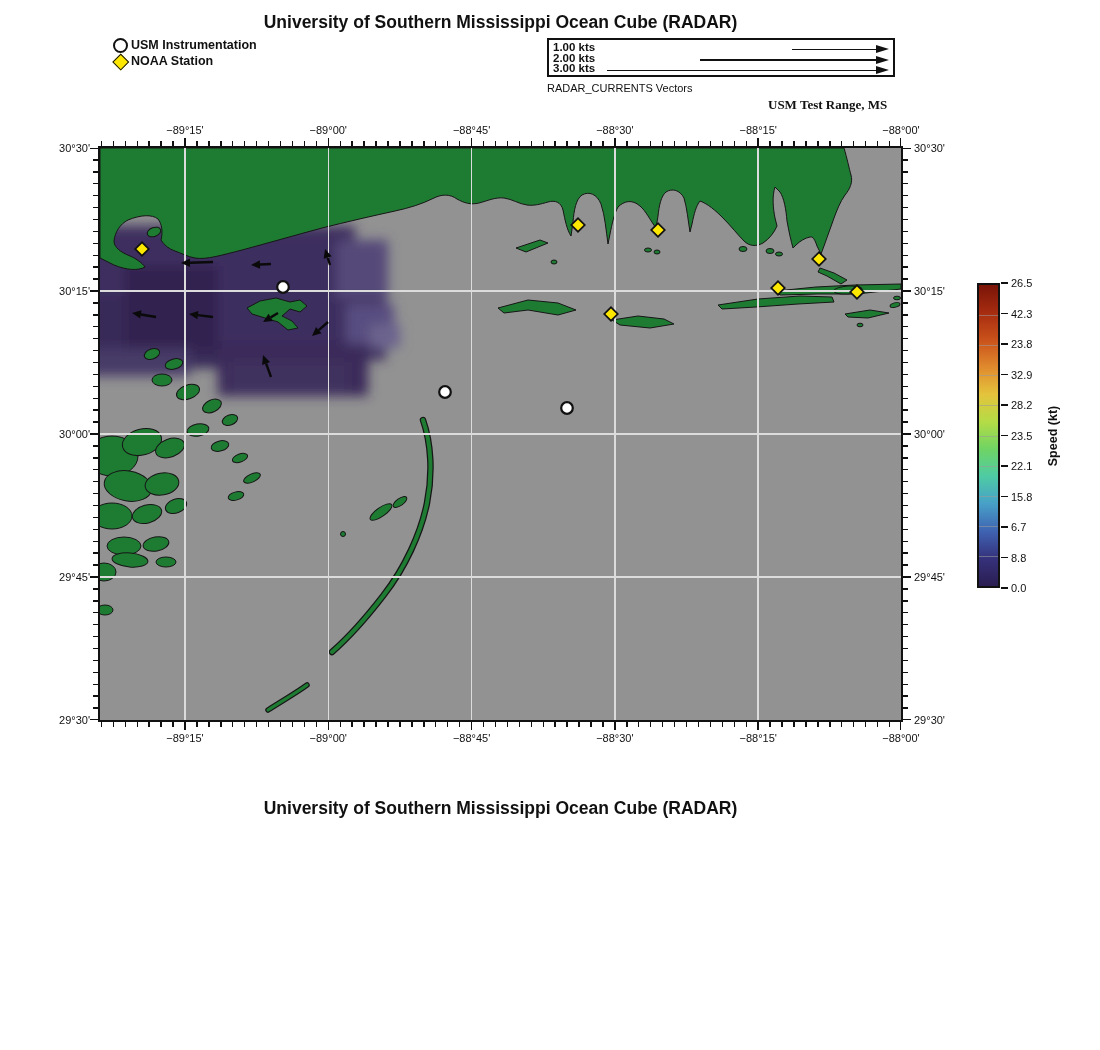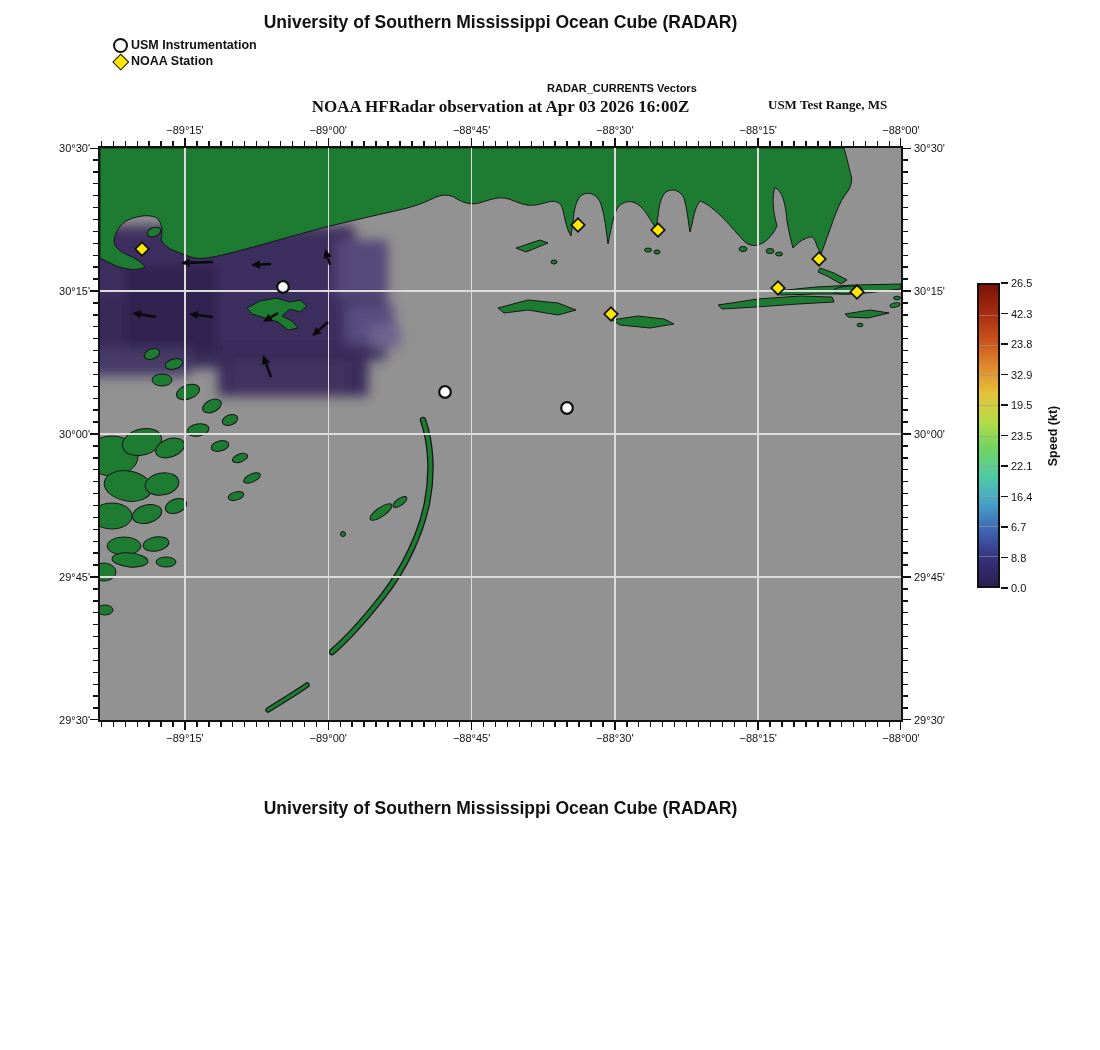--- a/index.html
+++ b/index.html
@@ -15,21 +15,21 @@
                font-size:13px;font-weight:bold;}
   
   .legend-circle{left:113px;top:38px;width:11px;height:11px;border:2.2px solid #111;border-radius:50%;background:#fff;}
   .legend-diamond{left:115px;top:56px;width:9.5px;height:9.5px;border:1.8px solid #111;background:var(--ndbc,#ffe800);transform:rotate(45deg);}
   .legend-label{font-size:12.5px;font-weight:bold;white-space:nowrap;}
   
   .vsbox{left:547px;top:38px;width:344px;height:35px;border:2.5px solid #111;}
   .vsrow-label{position:absolute;left:4px;font-size:11.5px;font-weight:bold;line-height:11px;white-space:nowrap;}
   .vsline{position:absolute;background:#111;}
   .vshead{position:absolute;width:0;height:0;border-top:4.5px solid transparent;border-bottom:4.5px solid transparent;border-left:13px solid #111;}
-  .vscaption{left:547px;top:82px;font-size:11px;font-weight:bold;white-space:nowrap;}
+  .vscaption{left:547px;top:82px;font-size:11px;font-weight:normal;white-space:nowrap;}
   
   #map-frame{left:100px;top:148px;width:801px;height:572px;outline:2.4px solid #111;background:var(--water,#929292);}
   #map-frame svg{position:absolute;left:0;top:0;}
   .gridline-v{position:absolute;top:0;width:1.4px;height:100%;background:var(--grid,#d9d9d9);}
   .gridline-h{position:absolute;left:0;height:1.4px;width:100%;background:var(--grid,#d9d9d9);}
   #ticks{left:100px;top:148px;width:801px;height:572px;pointer-events:none;}
   .tick{position:absolute;background:#111;}
   
   .ax-label{position:absolute;font-size:11px;white-space:nowrap;}
   #ax-top,#ax-bottom{left:100px;width:801px;height:14px;}
@@ -42,29 +42,39 @@
   .cb-tick{position:absolute;width:7px;height:1.4px;background:#111;left:1001px;}
   .cb-label{position:absolute;left:1011px;font-size:11px;transform:translateY(-50%);white-space:nowrap;}
   .cb-title{left:1053px;top:436px;font-size:12.5px;font-weight:bold;transform:translate(-50%,-50%) rotate(-90deg);white-space:nowrap;}
 </style>
 </head>
 <body>
 
 <div id="stage">
 
   <div class="abs title-top">University of Southern Mississippi Ocean Cube (RADAR)</div>
-  <div class="abs subtitle">NOAA HFRadar observation at Apr 03 2026 16:00Z</div>
   <div class="abs range-label">USM Test Range, MS</div>
   <div class="abs title-bottom">University of Southern Mississippi Ocean Cube (RADAR)</div>
 
   <div class="abs legend-circle"></div>
   <div class="abs legend-label" style="left:131px;top:38px;">USM Instrumentation</div>
   <div class="abs legend-diamond"></div>
   <div class="abs legend-label" style="left:131px;top:54px;">NOAA Station</div>
 
+  <div class="abs vsbox" id="vsbox">
+    <span class="vsrow-label" style="top:2px;">1.00 kts</span>
+    <span class="vsrow-label" style="top:12.5px;">2.00 kts</span>
+    <span class="vsrow-label" style="top:23px;">3.00 kts</span>
+  <div class="vsline" style="left: 243px; top: 8.7px; width: 85px; height: 1.6px;"></div>
+      <div class="vshead" style="left: 327px; top: 5px;"></div>
+      <div class="vsline" style="left: 151px; top: 19.2px; width: 177px; height: 1.6px;"></div>
+      <div class="vshead" style="left: 327px; top: 15.5px;"></div>
+      <div class="vsline" style="left: 58px; top: 29.7px; width: 270px; height: 1.6px;"></div>
+      <div class="vshead" style="left: 327px; top: 26px;"></div>
+    </div>
   <div class="abs vscaption">RADAR_CURRENTS Vectors</div>
 
   <div class="abs" id="ax-top">
       <span class="ax-label" style="left: 10.61%; top: 0px; transform: translateX(-50%);">−89°15'</span>
       <span class="ax-label" style="left: 28.5%; top: 0px; transform: translateX(-50%);">−89°00'</span>
       <span class="ax-label" style="left: 46.39%; top: 0px; transform: translateX(-50%);">−88°45'</span>
       <span class="ax-label" style="left: 64.28%; top: 0px; transform: translateX(-50%);">−88°30'</span>
       <span class="ax-label" style="left: 82.17%; top: 0px; transform: translateX(-50%);">−88°15'</span>
       <span class="ax-label" style="left: 100%; top: 0px; transform: translateX(-50%);">−88°00'</span>
     </div>
@@ -482,27 +492,27 @@
   <div class="abs" id="cbar-ticks">
       <div class="cb-tick" style="top: 282.3px;"></div>
       <div class="cb-label" style="top: 283px;">26.5</div>
       <div class="cb-tick" style="top: 312.8px;"></div>
       <div class="cb-label" style="top: 313.5px;">42.3</div>
       <div class="cb-tick" style="top: 343.3px;"></div>
       <div class="cb-label" style="top: 344px;">23.8</div>
       <div class="cb-tick" style="top: 373.8px;"></div>
       <div class="cb-label" style="top: 374.5px;">32.9</div>
       <div class="cb-tick" style="top: 404.3px;"></div>
-      <div class="cb-label" style="top: 405px;">19.5</div>
+      <div class="cb-label" style="top: 405px;">28.2</div>
       <div class="cb-tick" style="top: 434.8px;"></div>
       <div class="cb-label" style="top: 435.5px;">23.5</div>
       <div class="cb-tick" style="top: 465.3px;"></div>
       <div class="cb-label" style="top: 466px;">22.1</div>
       <div class="cb-tick" style="top: 495.8px;"></div>
-      <div class="cb-label" style="top: 496.5px;">16.4</div>
+      <div class="cb-label" style="top: 496.5px;">15.8</div>
       <div class="cb-tick" style="top: 526.3px;"></div>
       <div class="cb-label" style="top: 527px;">6.7</div>
       <div class="cb-tick" style="top: 556.8px;"></div>
       <div class="cb-label" style="top: 557.5px;">8.8</div>
       <div class="cb-tick" style="top: 587.3px;"></div>
       <div class="cb-label" style="top: 588px;">0.0</div>
     </div>
 
 </div>
 

